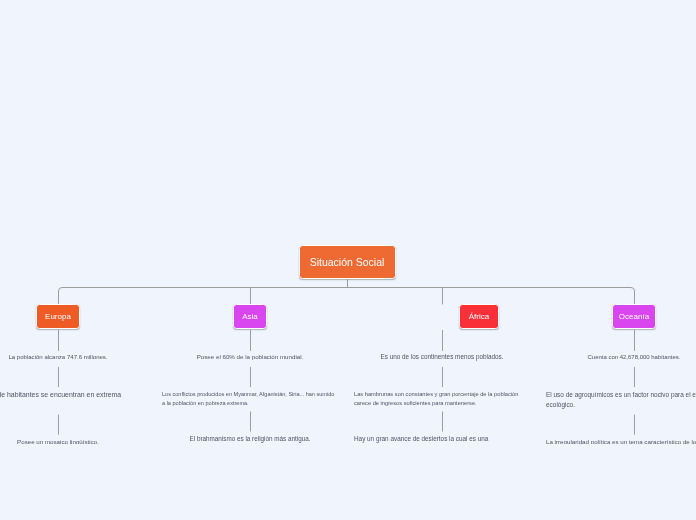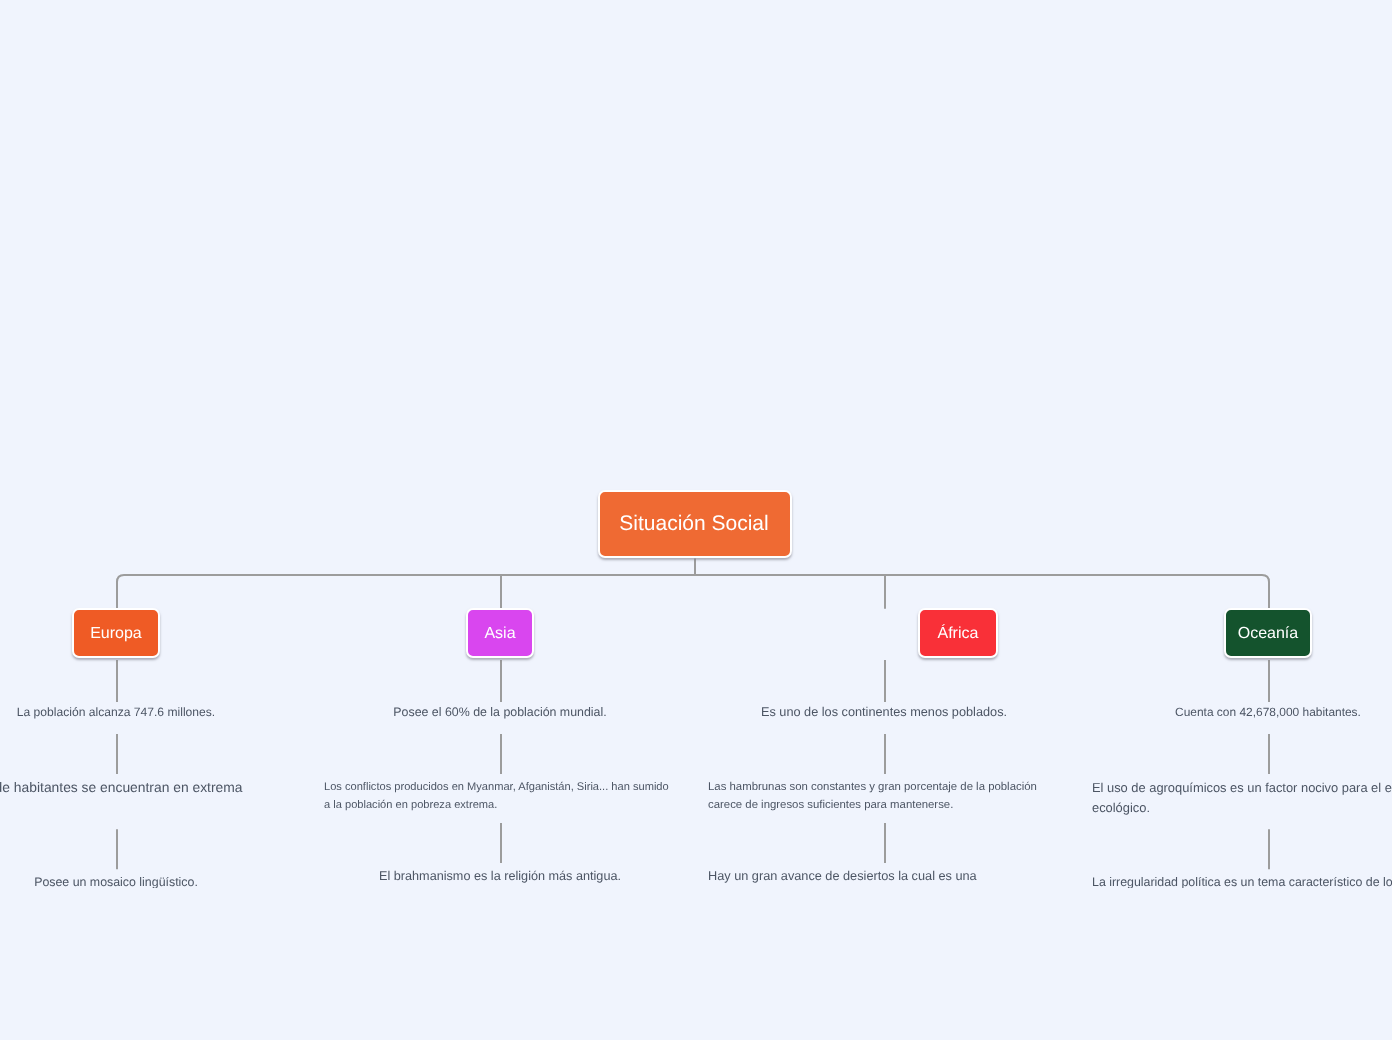--- a/index.html
+++ b/index.html
@@ -74,21 +74,21 @@
       <div class="leafline">Es uno de los continentes menos poblados.</div>
     </div>
     <div class="leaf" style="left: 354px; top: 389.5px; width: 176px; font-size: 5.69px; line-height: 9.5592px;">
       <div class="leafline">Las hambrunas son constantes y gran porcentaje de la población</div>
       <div class="leafline">carece de ingresos suficientes para mantenerse.</div>
     </div>
     <div class="leaf" style="left: 354px; top: 434.2px; width: 176px; font-size: 6.37px; line-height: 10.7016px;">
       <div class="leafline">Hay un gran avance de desiertos la cual es una</div>
       <div class="leafline">problemática socioambiental.</div>
     </div>
-    <div class="node branch" style="left: 611.9px; top: 304.4px; width: 44.2px; height: 25px; background: #14532d; text-align: right;">
+    <div class="node branch" style="left: 611.9px; top: 304.4px; width: 44.2px; height: 25px; background: #d946ef; text-align: right;">
       <span>Oceanía</span>
     </div>
     <div class="leaf one" style="left: 546px; top: 351.5px; width: 176px; font-size: 5.97px; line-height: 10.0296px;">
       <div class="leafline">Cuenta con 42,678,000 habitantes.</div>
     </div>
     <div class="leaf" style="left: 546px; top: 389.5px; width: 176px; font-size: 6.45px; line-height: 10.836px;">
       <div class="leafline">El uso de agroquímicos es un factor nocivo para el equilibrio</div>
       <div class="leafline">ecológico.</div>
     </div>
     <div class="leaf" style="left: 546px; top: 437.3px; width: 176px; font-size: 6.2px; line-height: 10.416px;">

